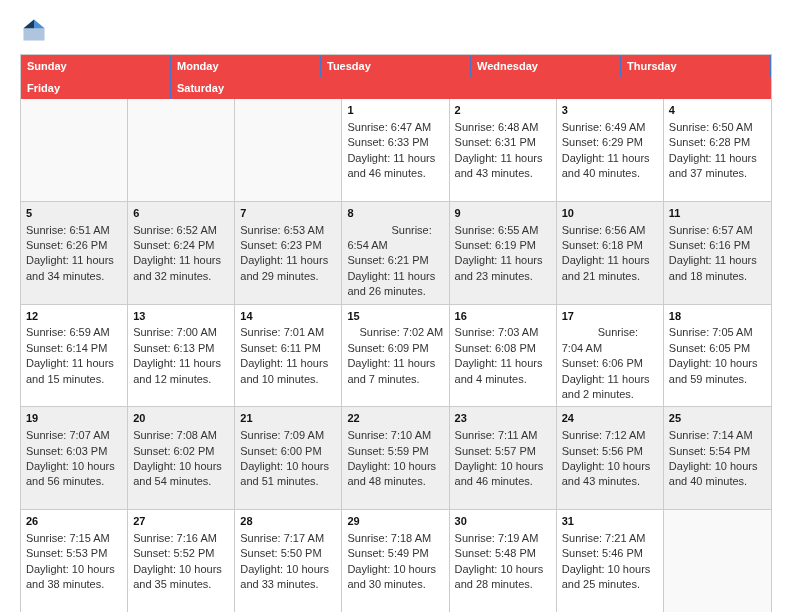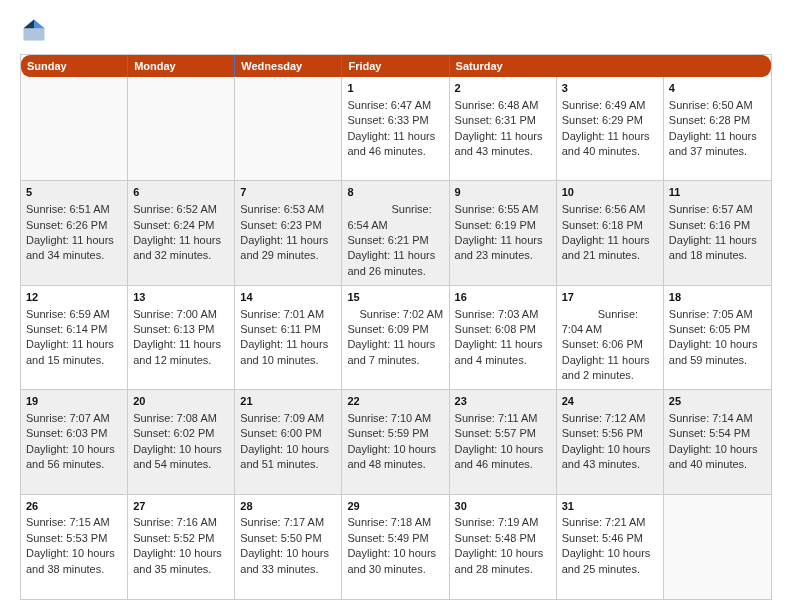--- a/index.html
+++ b/index.html
@@ -54,23 +54,22 @@
       color: #444;
     }
     .calendar {
       flex: 1;
       display: flex;
       flex-direction: column;
       border: 1px solid #ccc;
     }
     .cal-header {
       display: grid;
-      grid-template-columns: repeat(7, 1fr);
-      background: #c2410c;
-      border-radius: 9px;
+      grid-template-columns: repeat(5, 1fr);
+      background: #ef4444;
     }
     .cal-header-cell {
       color: #fff;
       font-size: 11px;
       font-weight: bold;
       padding: 5px 6px;
       border-right: 1px solid #4477cc;
     }
     .cal-header-cell:last-child { border-right: none; }
     .cal-body {
@@ -130,21 +129,23 @@
     <div class="title-block">
       <div class="month-title"></div>
       <div class="location"></div>
     </div>
   </div>
 
   <div class="calendar">
     <div class="cal-header">
     <div class="cal-header-cell">Sunday</div>
         <div class="cal-header-cell">Monday</div>
+        <div class="cal-header-cell">Tuesday</div>
         <div class="cal-header-cell">Wednesday</div>
+        <div class="cal-header-cell">Thursday</div>
         <div class="cal-header-cell">Friday</div>
         <div class="cal-header-cell">Saturday</div>
       </div>
     <div class="cal-body">
     <div class="cal-row">
           <div class="cal-cell empty"></div>
           <div class="cal-cell empty"></div>
           <div class="cal-cell empty"></div>
           <div class="cal-cell"><span class="day-num">1</span><span class="cell-text" style="white-space: pre-line;">Sunrise: 6:47 AM
 Sunset: 6:33 PM

